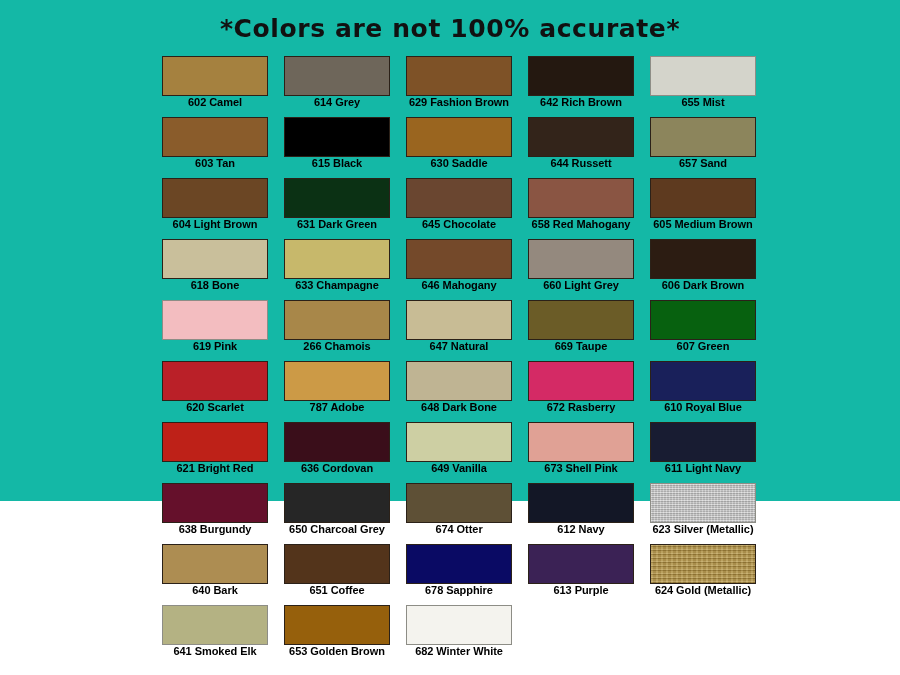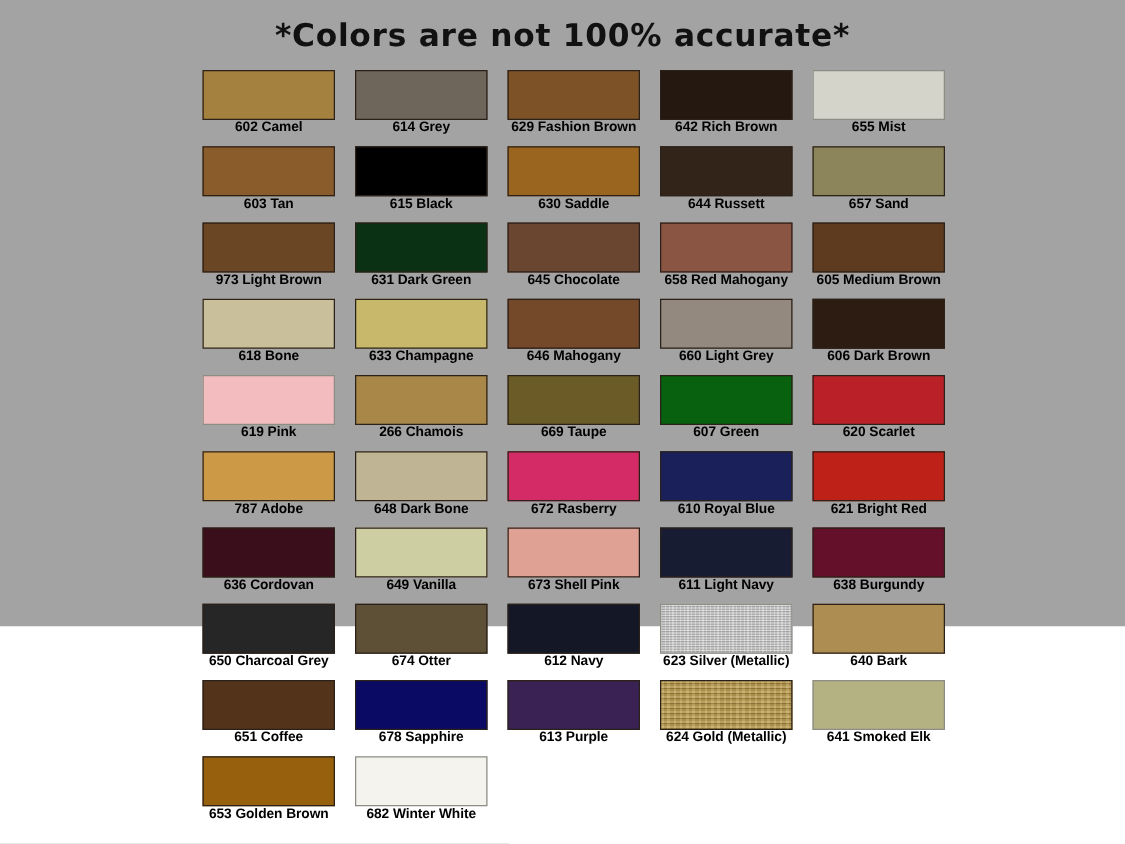--- a/index.html
+++ b/index.html
@@ -11,21 +11,21 @@
     width: 900px;
     height: 675px;
     background: #ffffff;
     font-family: "Liberation Sans", sans-serif;
     overflow: hidden;
   }
   #page {
     position: relative;
     width: 900px;
     height: 501px;
-    background: #a3a3a3;
+    background: #14b8a6;
   }
   .chart-title {
     position: absolute;
     top: 14px;
     left: 0;
     width: 900px;
     text-align: center;
     font-family: "DejaVu Sans", sans-serif;
     font-size: 25px;
     font-weight: bold;
@@ -159,21 +159,21 @@
       <div class="swatch-cell">
         <div class="swatch-chip" style="background-color: rgb(51, 36, 26);"></div>
         <div class="swatch-label">644 Russett</div>
       </div>
       <div class="swatch-cell">
         <div class="swatch-chip" style="background-color: rgb(140, 133, 92);"></div>
         <div class="swatch-label">657 Sand</div>
       </div>
       <div class="swatch-cell">
         <div class="swatch-chip" style="background-color: rgb(107, 70, 36);"></div>
-        <div class="swatch-label">973 Light Brown</div>
+        <div class="swatch-label">604 Light Brown</div>
       </div>
       <div class="swatch-cell">
         <div class="swatch-chip" style="background-color: rgb(11, 49, 20);"></div>
         <div class="swatch-label">631 Dark Green</div>
       </div>
       <div class="swatch-cell">
         <div class="swatch-chip" style="background-color: rgb(106, 70, 48);"></div>
         <div class="swatch-label">645 Chocolate</div>
       </div>
       <div class="swatch-cell">
@@ -204,20 +204,24 @@
         <div class="swatch-chip" style="background-color: rgb(44, 28, 18);"></div>
         <div class="swatch-label">606 Dark Brown</div>
       </div>
       <div class="swatch-cell">
         <div class="swatch-chip light-edge" style="background-color: rgb(243, 189, 192);"></div>
         <div class="swatch-label">619 Pink</div>
       </div>
       <div class="swatch-cell">
         <div class="swatch-chip" style="background-color: rgb(168, 135, 73);"></div>
         <div class="swatch-label">266 Chamois</div>
+      </div>
+      <div class="swatch-cell">
+        <div class="swatch-chip" style="background-color: rgb(200, 188, 149);"></div>
+        <div class="swatch-label">647 Natural</div>
       </div>
       <div class="swatch-cell">
         <div class="swatch-chip" style="background-color: rgb(107, 92, 39);"></div>
         <div class="swatch-label">669 Taupe</div>
       </div>
       <div class="swatch-cell">
         <div class="swatch-chip" style="background-color: rgb(7, 97, 15);"></div>
         <div class="swatch-label">607 Green</div>
       </div>
       <div class="swatch-cell">

